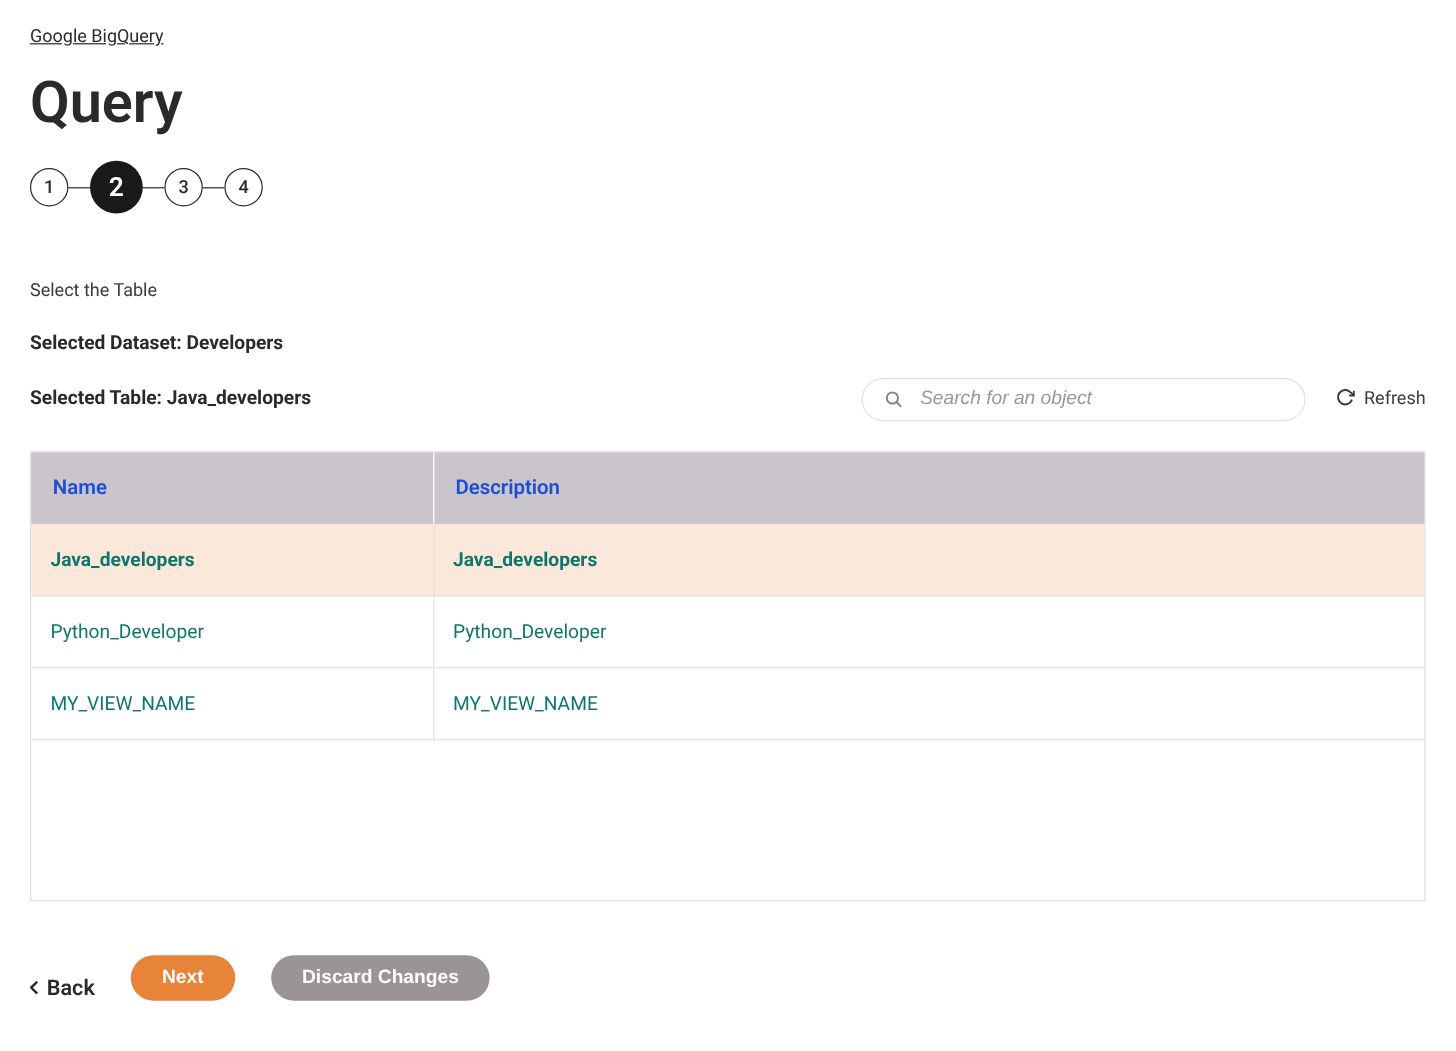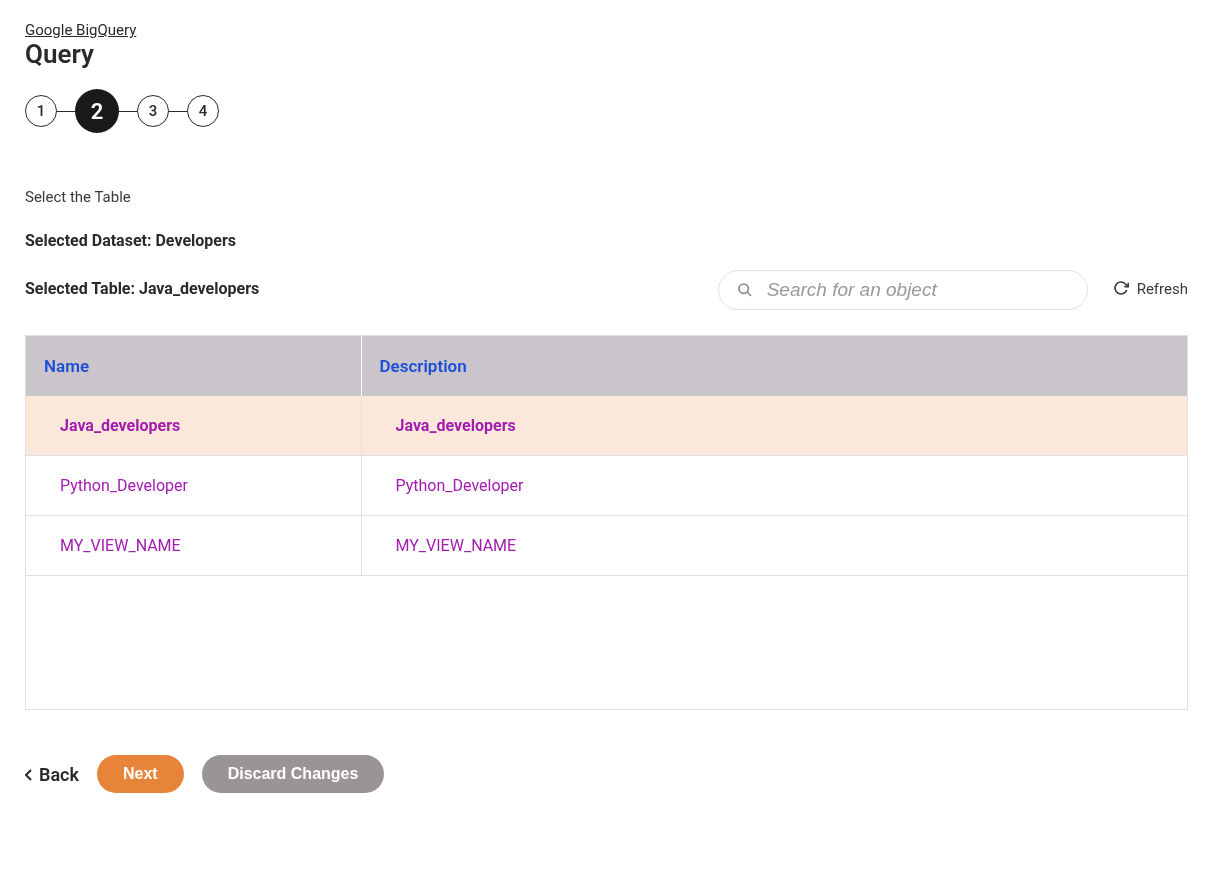--- a/index.html
+++ b/index.html
@@ -9,22 +9,23 @@
       color: #2a2a2a;
       padding: 20px 25px;
     }
     .breadcrumb-link {
       color: #2a2a2a;
       text-decoration: underline;
       font-size: 15px;
       cursor: pointer;
     }
     .page-title {
-      font-size: 26px;
-      font-weight: 600;
+      font-size: 48px;
+      font-weight: 600;
+      margin-top: 18px;
       color: #2a2a2a;
     }
     .stepper {
       display: flex;
       align-items: center;
       margin-top: 20px;
       margin-bottom: 55px;
     }
     .step {
       width: 32px;
@@ -82,21 +83,21 @@
       border: 1px solid #e0e0e0;
       border-radius: 999px;
       padding: 8px 18px;
       width: 370px;
       gap: 14px;
       background: #fff;
     }
     .search-box input {
       border: none;
       outline: none;
-      font-size: 19px;
+      font-size: 16px;
       font-style: italic;
       color: #888;
       flex: 1;
       background: transparent;
     }
     .search-box input::placeholder {
       color: #999;
       font-style: italic;
     }
     .search-icon svg { display: block; }
@@ -122,36 +123,36 @@
       text-align: left;
       padding: 20px 18px;
       font-size: 17px;
       font-weight: 600;
       color: #1d4ed8;
       border-right: 1px solid #fff;
     }
     .table thead th:last-child { border-right: none; }
     .table thead th:first-child { width: 335px; }
     .table tbody td {
-      padding: 20px 34px;
-      font-size: 16px;
-      color: #a21caf;
+      padding: 20px 16px;
+      font-size: 16px;
+      color: #0f766e;
       border-bottom: 1px solid #e0e0e0;
       border-right: 1px solid #e0e0e0;
     }
     .table tbody td:last-child { border-right: none; }
     .table tbody tr.selected td {
       background: #fbe8db;
       font-weight: 700;
     }
     .table tbody tr { cursor: pointer; }
     .footer-actions {
       display: flex;
-      align-items: center;
-      gap: 18px;
+      align-items: flex-end;
+      gap: 30px;
       margin-top: 45px;
     }
     .back-link {
       display: flex;
       align-items: center;
       gap: 6px;
       font-size: 18px;
       font-weight: 600;
       color: #2a2a2a;
       cursor: pointer;

